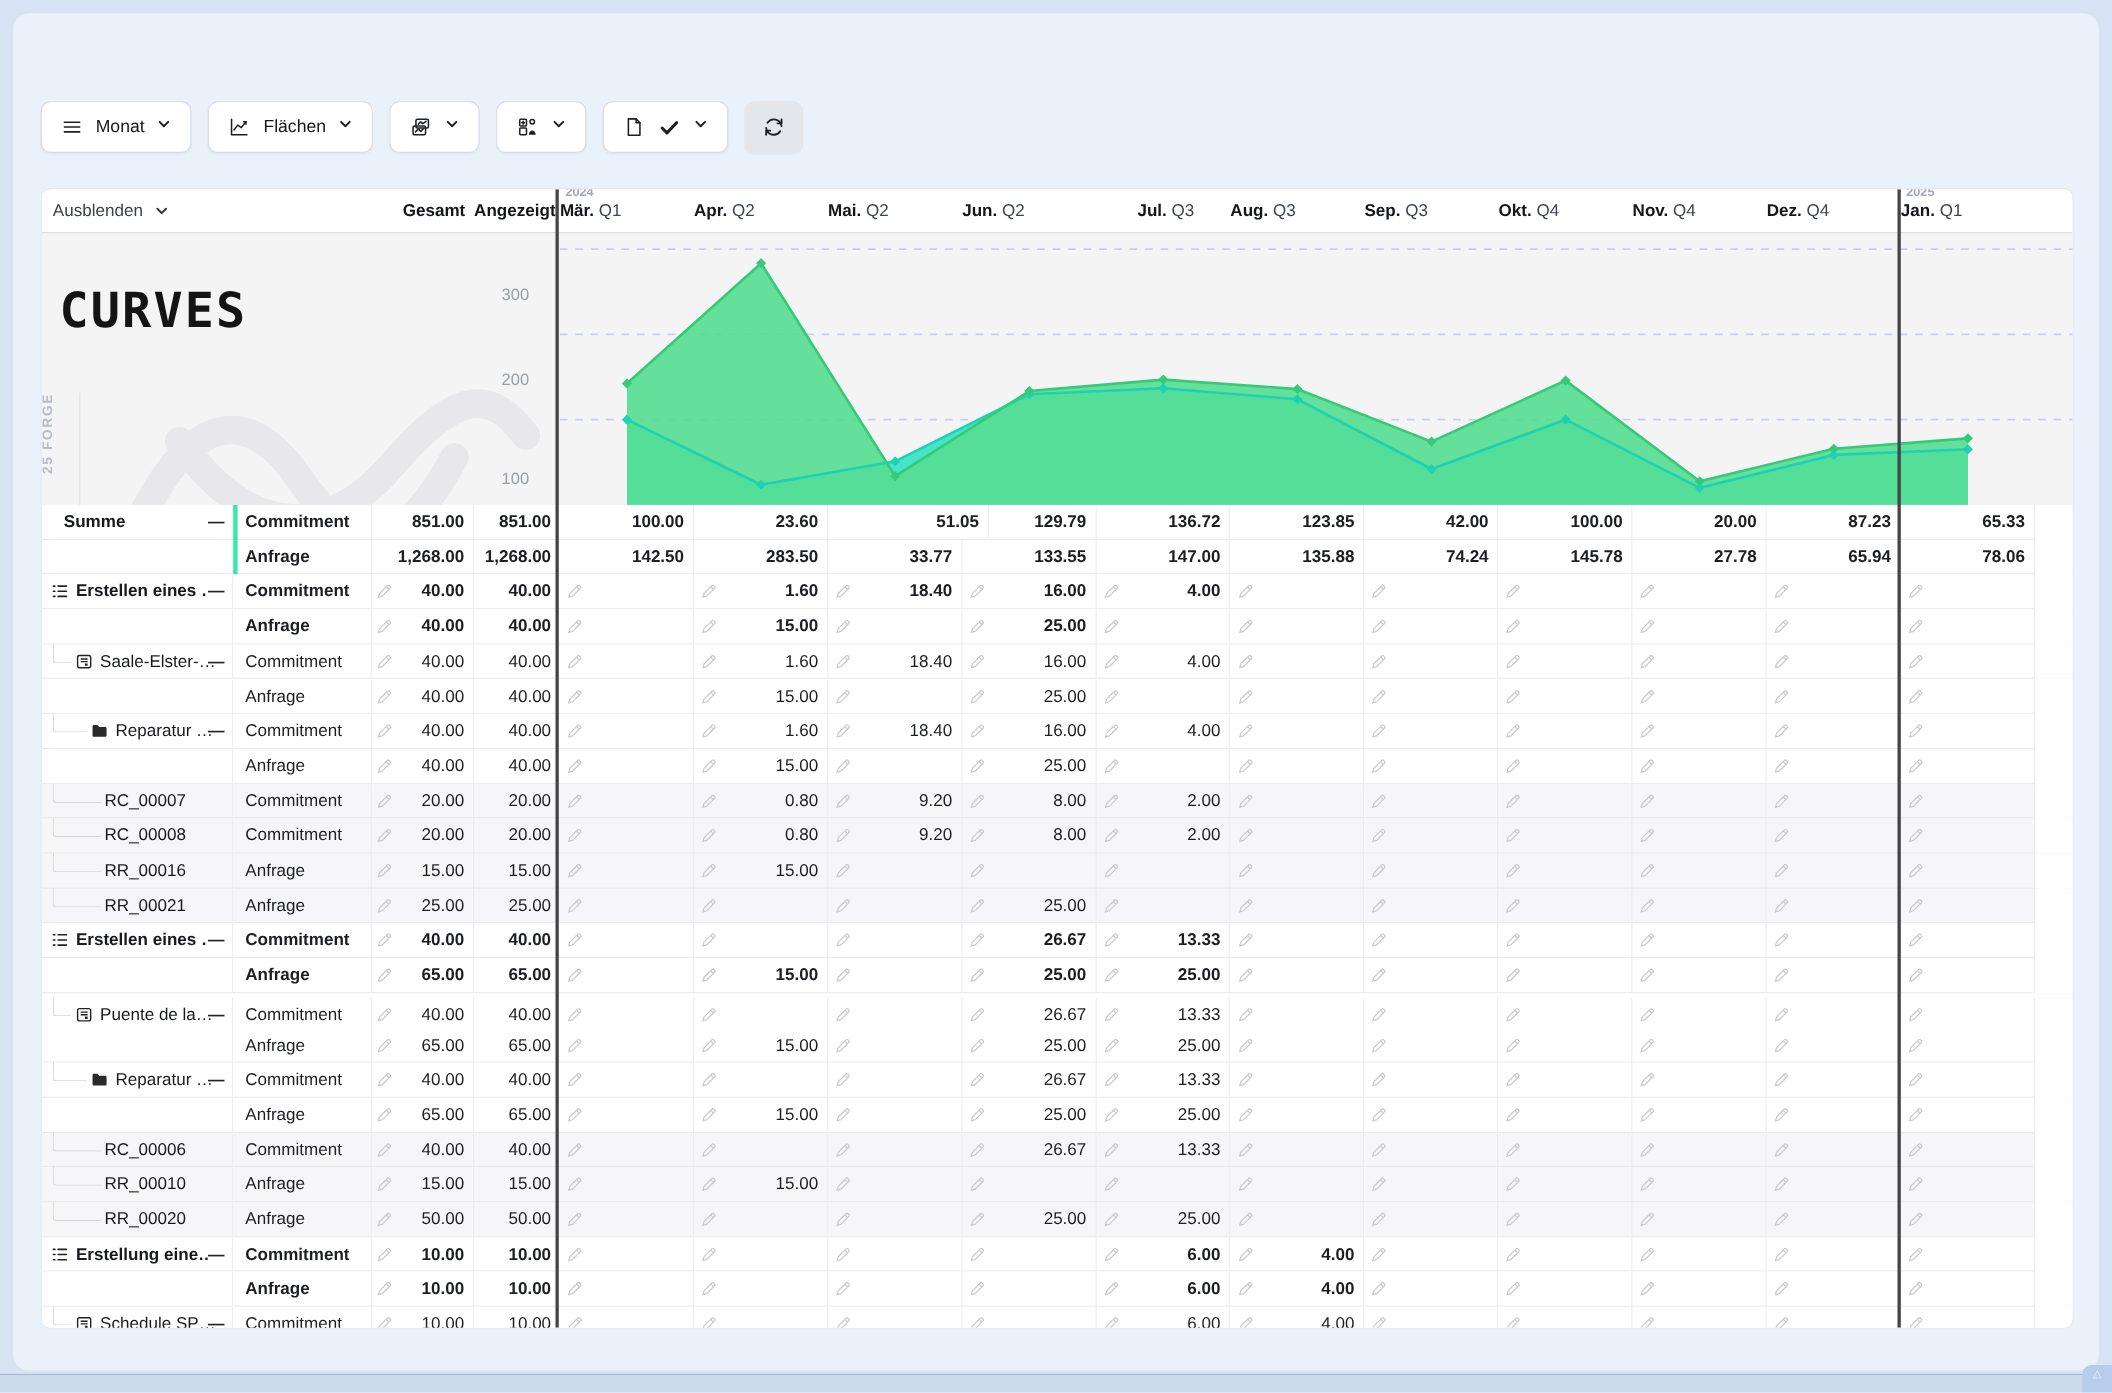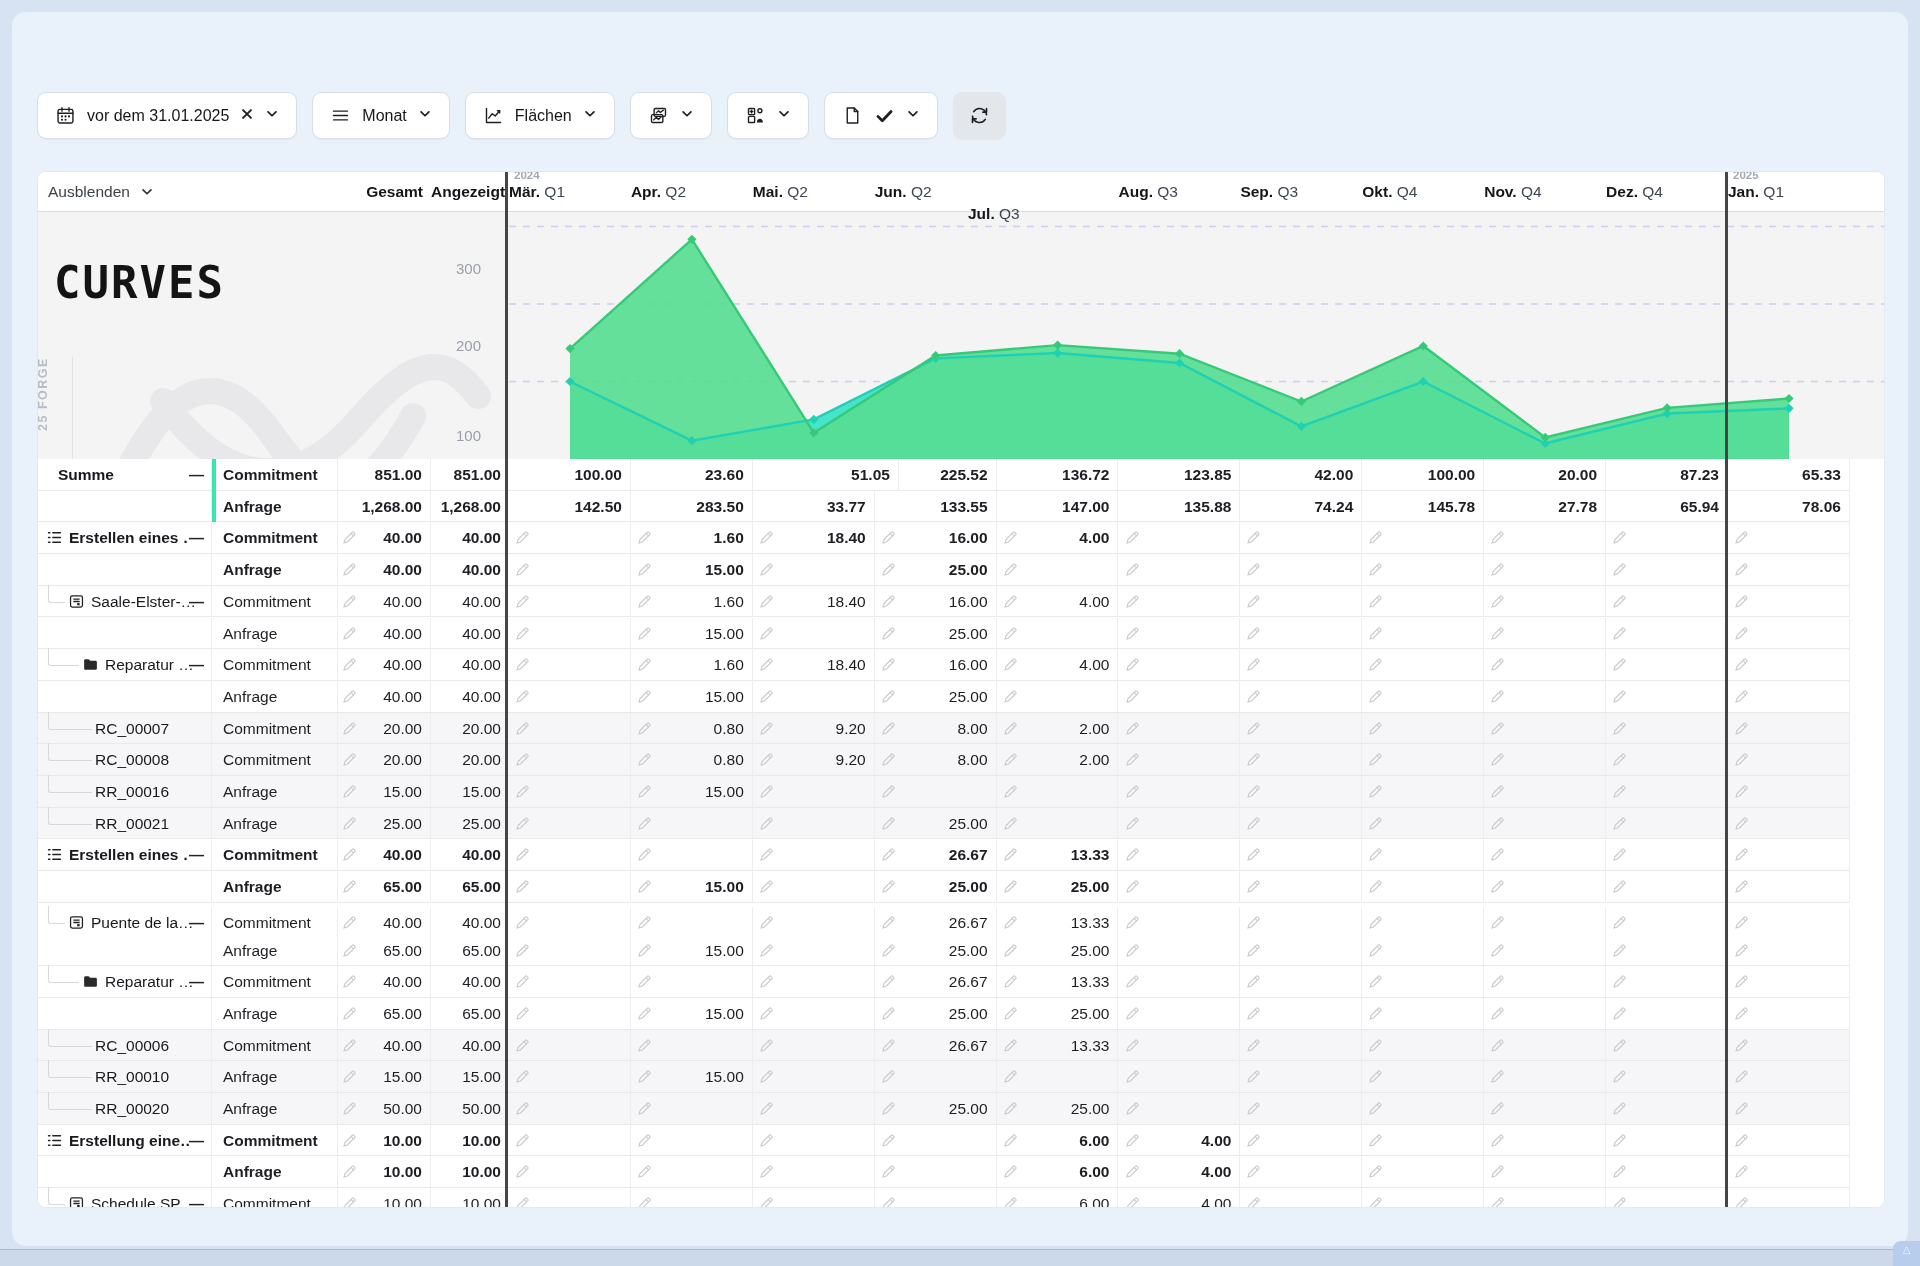--- a/index.html
+++ b/index.html
@@ -87,34 +87,20 @@
 </style>
 </head>
 <body>
 
 <div class="card">
 
 
   <div class="toolbar">
     <div class="tbtn">
       <svg viewBox="0 0 24 24">
-          <rect x="3.5" y="5" width="17" height="15.5" rx="2"></rect>
-          <path d="M3.5 9.5h17M8 3v4M16 3v4"></path>
-          <path d="M8 13h.01M12 13h.01M16 13h.01M8 16.8h.01M12 16.8h.01" stroke-width="2.4"></path>
-        </svg>
-      <span>vor dem 31.01.2025</span>
-      <span class="xclear"><svg viewBox="0 0 16 16">
-            <path d="M3.5 3.5l9 9M12.5 3.5l-9 9"></path>
-          </svg></span>
-      <span class="chev"><svg viewBox="0 0 16 16">
-            <path d="M3.5 5.5L8 10l4.5-4.5"></path>
-          </svg></span>
-    </div>
-    <div class="tbtn">
-      <svg viewBox="0 0 24 24">
           <path d="M4 7h16M4 12h16M4 17h16"></path>
         </svg>
       <span>Monat</span>
       <span class="chev"><svg viewBox="0 0 16 16">
             <path d="M3.5 5.5L8 10l4.5-4.5"></path>
           </svg></span>
     </div>
     <div class="tbtn">
       <svg viewBox="0 0 24 24">
           <path d="M4 4v16h16"></path>
@@ -177,21 +163,21 @@
             <path d="M3.5 5.5L8 10l4.5-4.5"></path>
           </svg>
       </div>
       <div class="hnum" style="left:300px;width:85px;">Gesamt</div>
       <div class="hnum" style="left:393px;width:70px;">Angezeigt</div>
       <div id="monthHead">
           <div class="mh" style="left: 471px; width: 113.9px;"><span class="yr">2024</span><b>Mär.</b> <span class="q">Q1</span></div>
           <div class="mh" style="left: 592.9px; width: 113.9px;"><b>Apr.</b> <span class="q">Q2</span></div>
           <div class="mh" style="left: 714.8px; width: 113.9px;"><b>Mai.</b> <span class="q">Q2</span></div>
           <div class="mh" style="left: 836.7px; width: 113.9px;"><b>Jun.</b> <span class="q">Q2</span></div>
-          <div class="mh" style="left: 930px; width: 113.9px; margin-top: 22px;"><b>Jul.</b> <span class="q">Q3</span></div>
+          <div class="mh" style="left: 996px; width: 113.9px;"><b>Jul.</b> <span class="q">Q3</span></div>
           <div class="mh" style="left: 1080.5px; width: 113.9px;"><b>Aug.</b> <span class="q">Q3</span></div>
           <div class="mh" style="left: 1202.4px; width: 113.9px;"><b>Sep.</b> <span class="q">Q3</span></div>
           <div class="mh" style="left: 1324.3px; width: 113.9px;"><b>Okt.</b> <span class="q">Q4</span></div>
           <div class="mh" style="left: 1446.2px; width: 113.9px;"><b>Nov.</b> <span class="q">Q4</span></div>
           <div class="mh" style="left: 1568.1px; width: 113.9px;"><b>Dez.</b> <span class="q">Q4</span></div>
           <div class="mh" style="left: 1690px; width: 113.9px;"><span class="yr">2025</span><b>Jan.</b> <span class="q">Q1</span></div>
         </div>
     </div>
 
     <div class="chartrow">
@@ -263,21 +249,21 @@
           <div class="cell mo" style="left: 471px;">
             <span class="val">100.00</span>
           </div>
           <div class="cell mo" style="left: 592.9px;">
             <span class="val">23.60</span>
           </div>
           <div class="cell mo" style="left: 739px;">
             <span class="val">51.05</span>
           </div>
           <div class="cell mo" style="left: 836.7px;">
-            <span class="val">225.52</span>
+            <span class="val">129.79</span>
           </div>
           <div class="cell mo" style="left: 958.6px;">
             <span class="val">136.72</span>
           </div>
           <div class="cell mo" style="left: 1080.5px;">
             <span class="val">123.85</span>
           </div>
           <div class="cell mo" style="left: 1202.4px;">
             <span class="val">42.00</span>
           </div>

